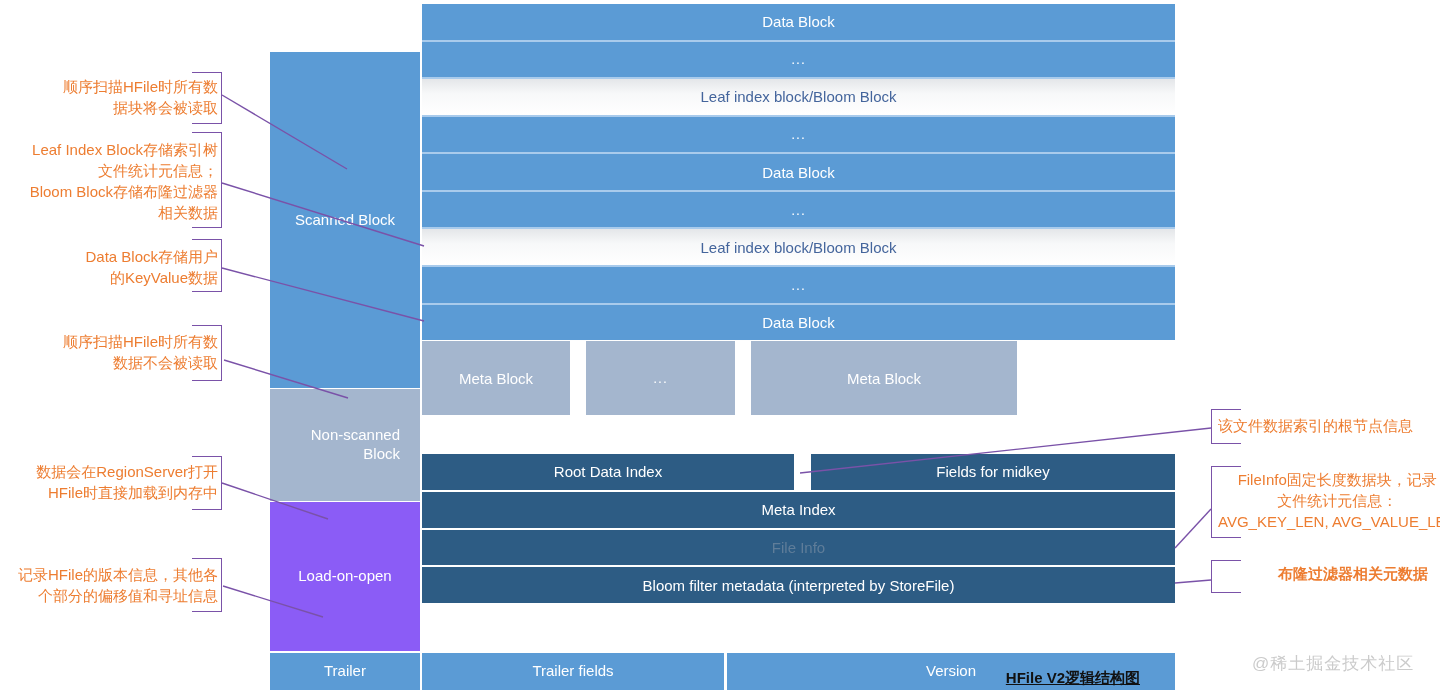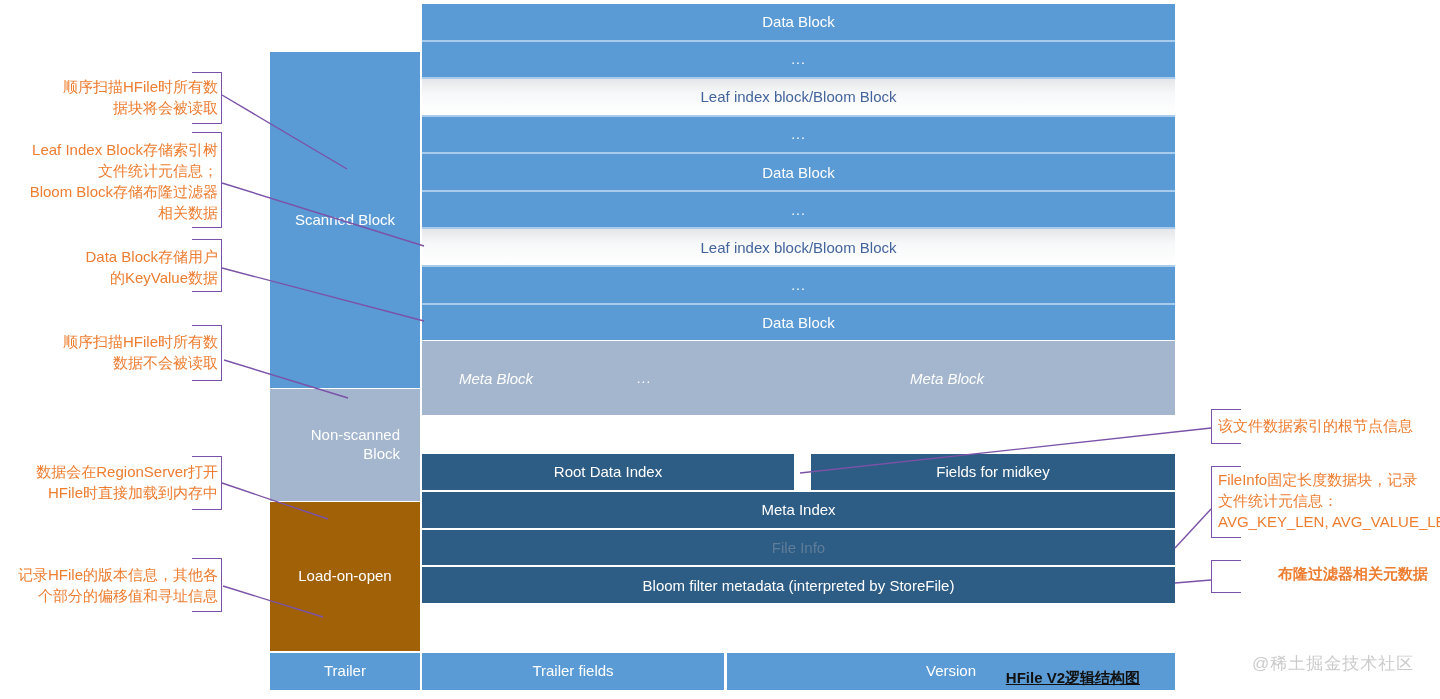--- a/index.html
+++ b/index.html
@@ -9,21 +9,21 @@
     font-family:"Liberation Sans","DejaVu Sans",sans-serif; overflow:hidden;
   }
 
   
   .cell {
     position:absolute; display:flex; align-items:center; justify-content:center;
     color:#ffffff; font-size:15px; text-align:right; line-height:1.25;margin-top:48px;
   }
   .blue  { background:#5b9bd5; }
   .gray  { background:#a4b6ce; }
-  .dark  { background:#a16207; }
+  .dark  { background:#8b5cf6; }
   .whiterow {
     background:linear-gradient(180deg,#e4e6e9 0%,#f7f8f9 40%,#ffffff 100%);
     color:#44659c;
   }
 
   
   .scanned-rows {
     position:absolute; left:422px; top:4px; width:753px; height:336px;
     display:flex; flex-direction:column;
   }
@@ -33,22 +33,22 @@
   }
   .scanned-rows .row + .row { border-top:2px solid #a9cbec; }
   .scanned-rows .row.whiterow {
     background:linear-gradient(180deg,#e4e6e9 0%,#f7f8f9 40%,#ffffff 100%);
     color:#44659c;
   }
   .row.dots, .metacell.dots { font-size:14px; letter-spacing:1px; }
 
   
   .meta-row {
-    position:absolute; left:422px; top:341px; width:753px; height:74px;
-    display:flex; gap:0;font-style:italic;
+    position:absolute; left:422px; top:341px; width:595px; height:74px;
+    display:flex; gap:16px;
   }
   .metacell {
     background:#a4b6ce; color:#ffffff; font-size:15px;
     display:flex; align-items:center; justify-content:center;
   }
 
   
   .load-rows {
     position:absolute; left:422px; top:454px; width:753px; height:149px;
     display:flex; flex-direction:column; gap:2px;
@@ -63,21 +63,21 @@
     align-items:center; justify-content:center; height:100%;
   }
   .lrow.whiterow { color:#5f7d99; }
 
   
   .ann {
     position:absolute; color:#ed7d31; font-size:15px; line-height:21px;
     white-space:nowrap;
   }
   .ann-l { text-align:right; }
-  .ann-r { text-align:left; }
+  .ann-r { text-align:center; }
   .brk {
     position:absolute; width:30px; border:1.5px solid #7a52a8; background:none;
   }
   .brk-l { border-left:none; }
   .brk-r { border-right:none; }
 
   .overlay { position:absolute; left:0; top:0; z-index:5; pointer-events:none; }
 
   .caption {
     position:absolute; left:0; top:669px; width:1140px; text-align:right;

